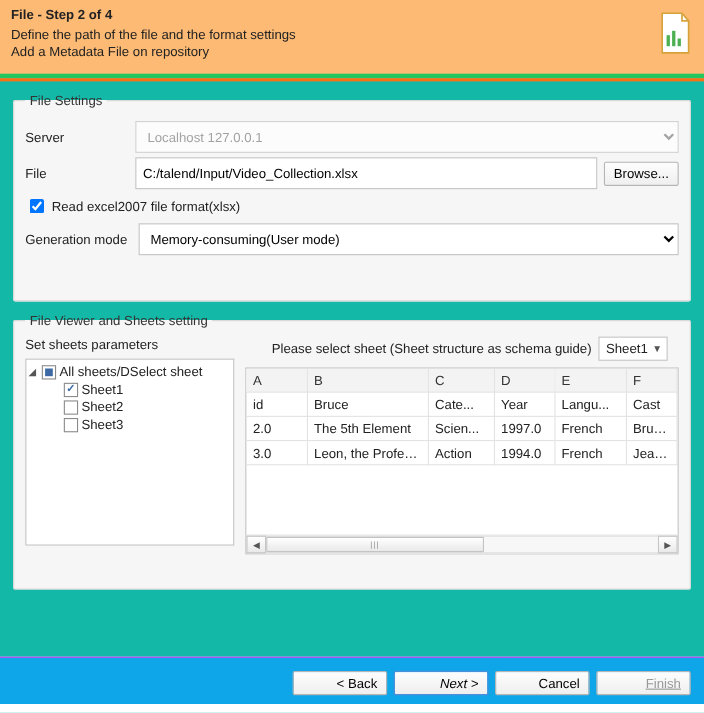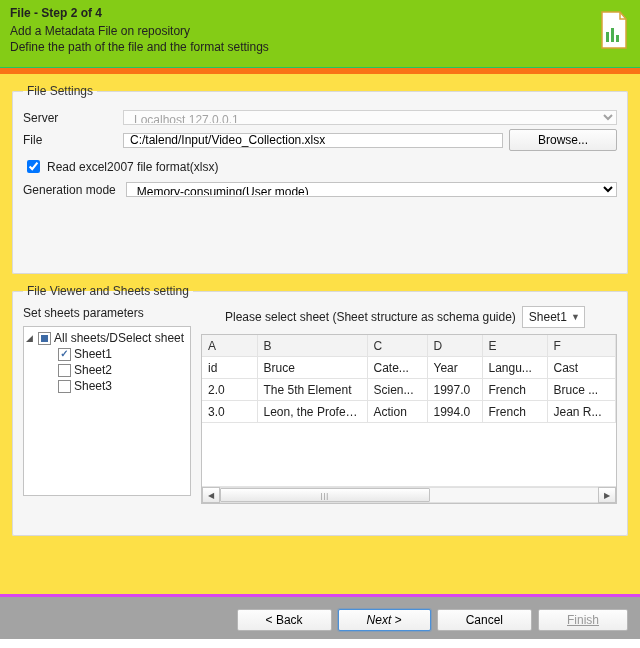--- a/index.html
+++ b/index.html
@@ -8,46 +8,46 @@
     font-size: 12px;
     color: #222;
     background: #fff;
     width: 640px;
     height: 648px;
     overflow: hidden;
     box-sizing: border-box;
   }
   .header {
     padding: 6px 10px 12px 10px;
-    border-bottom: 1px solid #22c55e;
+    border-bottom: 4px solid #22c55e;
     position: relative;
-    background: #84cc16;
+    background: #fdba74;
   }
   .header-title {
     font-weight: bold;
     font-size: 12px;
     margin-bottom: 4px;
   }
   .header-sub {
     font-size: 12px;
     line-height: 1.3;
   }
   .header-icon {
     position: absolute;
     right: 10px;
     top: 10px;
     width: 32px;
     height: 40px;
   }
   .body-area {
     padding: 10px 12px 0 12px;
-    background: #fde047;
+    background: #14b8a6;
     height: 526px;
     box-sizing: border-box;
-    border-top: 6px solid #f97316;
+    border-top: 3px solid #f97316;
   }
   fieldset {
     border: 1px solid #d9d9d9;
     border-radius: 2px;
     margin: 0 0 10px 0;
     padding: 8px 10px 10px 10px;
     background: #f6f6f6;
   }
   legend {
     padding: 0 4px;
@@ -58,55 +58,56 @@
     display: flex;
     align-items: center;
     margin: 4px 0;
     gap: 6px;
   }
   .row label {
     width: 94px;
     flex: none;
   }
   .text-input, .select-input {
-    height: 15px;
+    height: 29px;
     border: 1px solid #c3c3c3;
     background: #fff;
     font-family: inherit;
     font-size: 12px;
     padding: 1px 6px;
     box-sizing: border-box;
   }
   .flex-fill { flex: 1; }
   .btn {
     height: 22px;
     background: linear-gradient(#fdfdfd,#efefef);
     border: 1px solid #b5b5b5;
     border-radius: 2px;
     font-family: inherit;
     font-size: 12px;
-    padding: 0 28px;
+    padding: 0 8px;
     cursor: pointer;
+    text-align: right;
   }
   .btn:disabled {
     color: #999;
   }
   .checkbox-row {
     display: flex;
     align-items: center;
     gap: 4px;
     margin: 6px 0;
   }
   
   .viewer-inner {
     display: flex;
     gap: 10px;
   }
   .sheets-panel {
-    width: 168px;
+    width: 190px;
     flex: none;
   }
   .sheets-tree {
     border: 1px solid #c3c3c3;
     background: #fff;
     height: 170px;
     padding: 3px 2px;
     box-sizing: border-box;
     overflow: auto;
   }
@@ -236,45 +237,45 @@
     border:1px solid #c3c3c3;
     border-radius:1px;
     display:flex;
     align-items:center;
     justify-content:center;
     font-size:7px;
     color:#888;
     letter-spacing:1px;
   }
   .footer {
-    border-top: 3px solid #d946ef;
+    border-top: 1px solid #d946ef;
     padding: 12px 12px 8px 12px;
     display:flex;
     justify-content:flex-end;
     gap:6px;
-    background:#a3a3a3;
+    background:#0ea5e9;
   }
   .footer .btn {
     min-width:86px;
   }
   .footer .btn.primary {
     border-color:#4a90d9;
     box-shadow:0 0 0 1px rgba(74,144,217,.3);
     font-style:italic;
   }
   .fs1 { height: 190px; box-sizing:border-box; }
   .fs-viewer { height: 252px; box-sizing:border-box; }
 </style>
 </head>
 <body>
 
 <div class="header">
   <div class="header-title">File - Step 2 of 4</div>
+  <div class="header-sub">Define the path of the file and the format settings</div>
   <div class="header-sub">Add a Metadata File on repository</div>
-  <div class="header-sub">Define the path of the file and the format settings</div>
   <div class="header-icon">
     <svg viewBox="0 0 32 40" width="32" height="40">
       <path d="M4 2 L22 2 L28 9 L28 38 L4 38 Z" fill="#fff" stroke="#d6a33a" stroke-width="1.5"></path>
       <path d="M22 2 L22 9 L28 9" fill="none" stroke="#d6a33a" stroke-width="1.5"></path>
       <rect x="8" y="22" width="3" height="10" fill="#4caf50"></rect>
       <rect x="13" y="18" width="3" height="14" fill="#4caf50"></rect>
       <rect x="18" y="25" width="3" height="7" fill="#4caf50"></rect>
     </svg>
   </div>
 </div>

